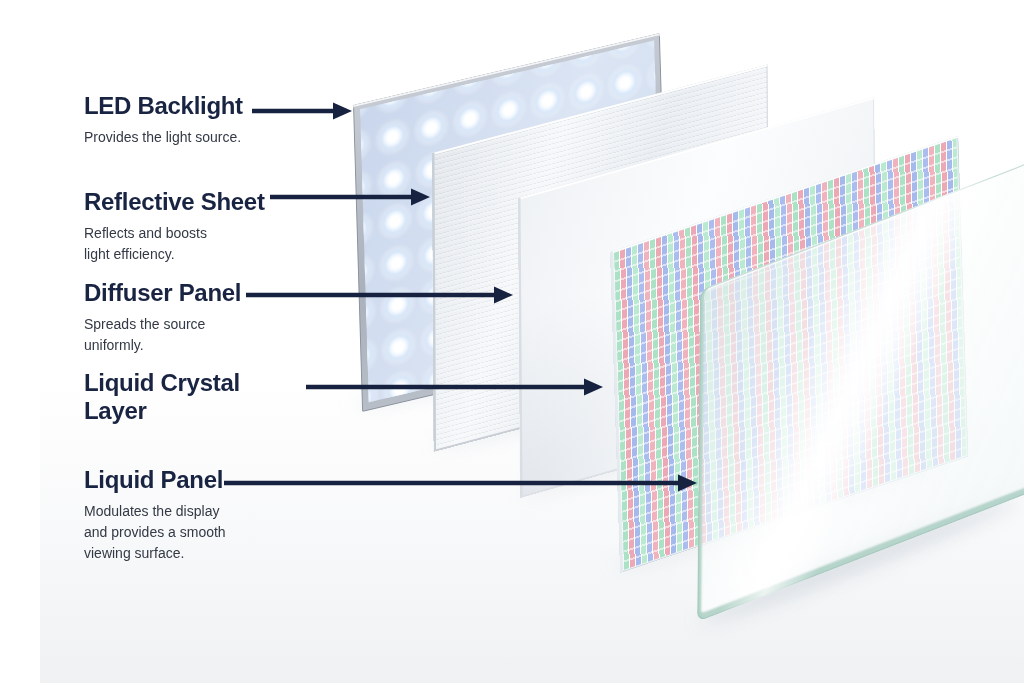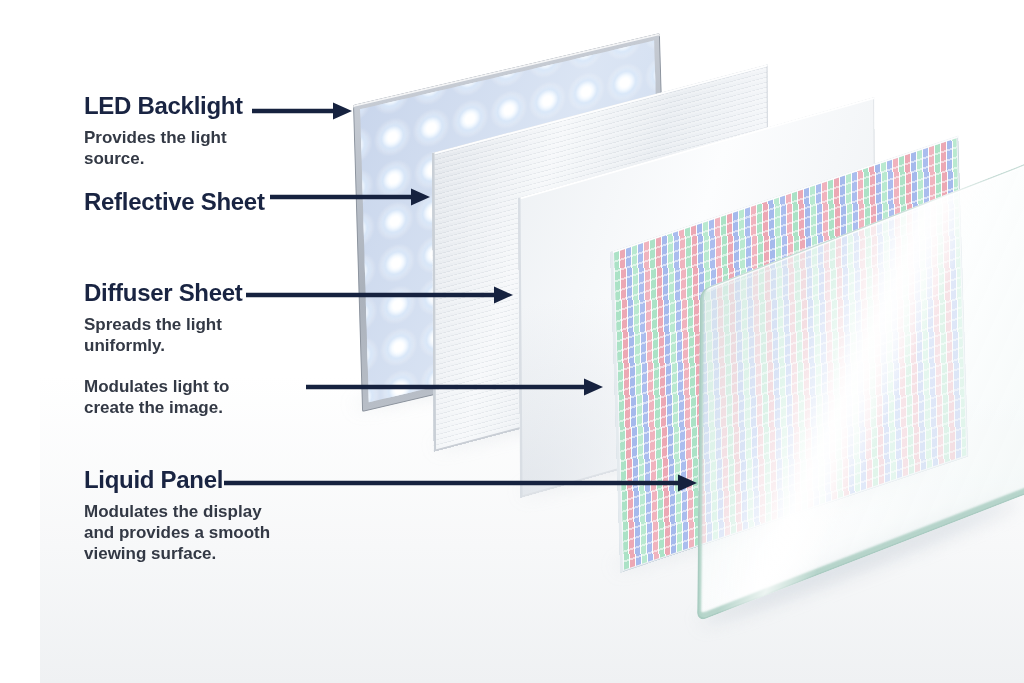--- a/index.html
+++ b/index.html
@@ -73,21 +73,21 @@
       inset 5px 0 2px -1px var(--glass-edge,#b2d4c8),
       inset 0 -8px 2px -1px rgba(170,206,194,0.85),
       inset -3px 0 1px rgba(200,228,219,0.6),
       inset 0 3px 1px rgba(255,255,255,0.9);}
   .glass-shine{position:absolute;inset:0;border-radius:9px;
     background:linear-gradient(118deg,rgba(255,255,255,0) 38%,rgba(255,255,255,0.75) 47%,rgba(255,255,255,0) 57%);}
   
   .label{position:absolute;left:44px;width:200px;z-index:40;}
   .label h2{margin:0;font-size:24px;line-height:28px;font-weight:700;letter-spacing:-0.3px;
     color:var(--heading-text,#192442);}
-  .label p{margin:7px 0 0 0;font-size:17px;line-height:21px;font-weight:700;
+  .label p{margin:7px 0 0 0;font-size:14px;line-height:21px;font-weight:400;
     color:var(--description-text,#333945);white-space:pre-line;}
   .lb-1{top:92px;}.lb-2{top:188px;}.lb-3{top:279px;}.lb-4{top:369px;}.lb-5{top:466px;}
   
   .arrows{position:absolute;left:0;top:0;z-index:50;pointer-events:none;}
   .arrows line{stroke:var(--arrow,#16223f);stroke-width:4.5;}
   .arrows polygon{fill:var(--arrow,#16223f);}
 </style>
 </head>
 <body>
 
@@ -116,29 +116,30 @@
   <div class="panel p-glass">
     <div class="glass-shine"></div>
   </div>
 
   <div class="label lb-1">
     <h2>LED Backlight</h2>
     <p>Provides the light source.</p>
   </div>
   <div class="label lb-2">
     <h2>Reflective Sheet</h2>
+    <p>Reflects and boosts
+light efficiency.</p>
   </div>
   <div class="label lb-3">
-    <h2>Diffuser Sheet</h2>
-    <p>Spreads the light
+    <h2>Diffuser Panel</h2>
+    <p>Spreads the source
 uniformly.</p>
   </div>
   <div class="label lb-4">
-    <p>Modulates light to
-create the image.</p>
+    <h2>Liquid Crystal Layer</h2>
   </div>
   <div class="label lb-5">
     <h2>Liquid Panel</h2>
     <p>Modulates the display
 and provides a smooth
 viewing surface.</p>
   </div>
 
   <svg class="arrows" width="1024" height="683" viewBox="0 0 1024 683">
     <g>

